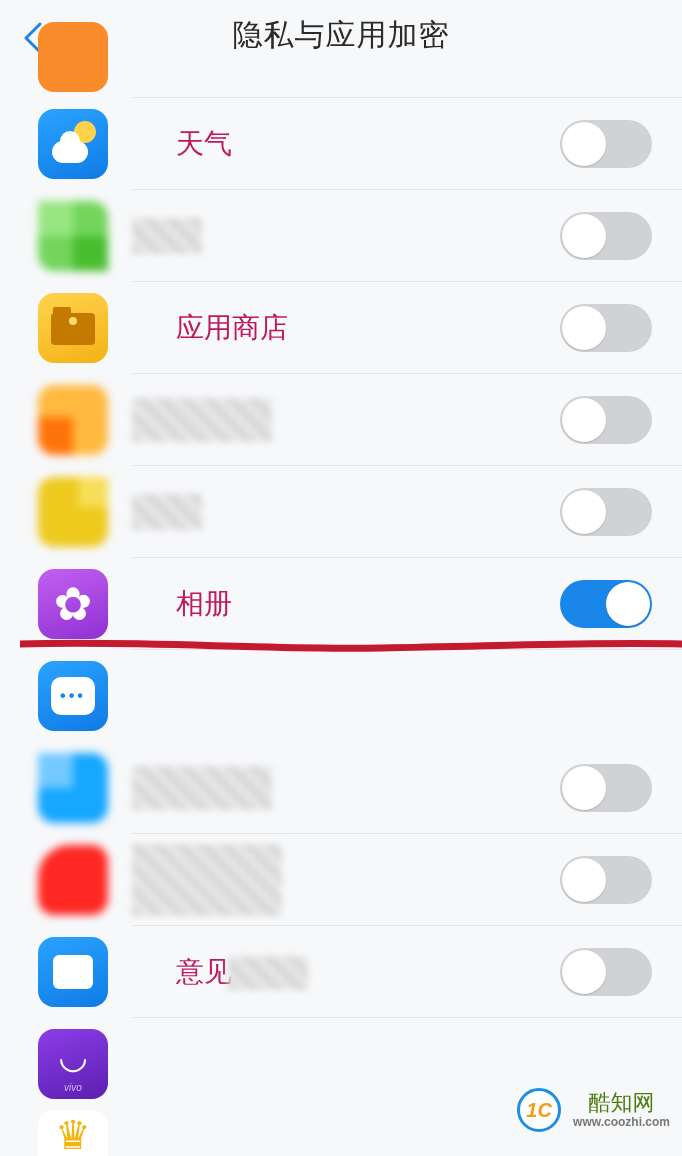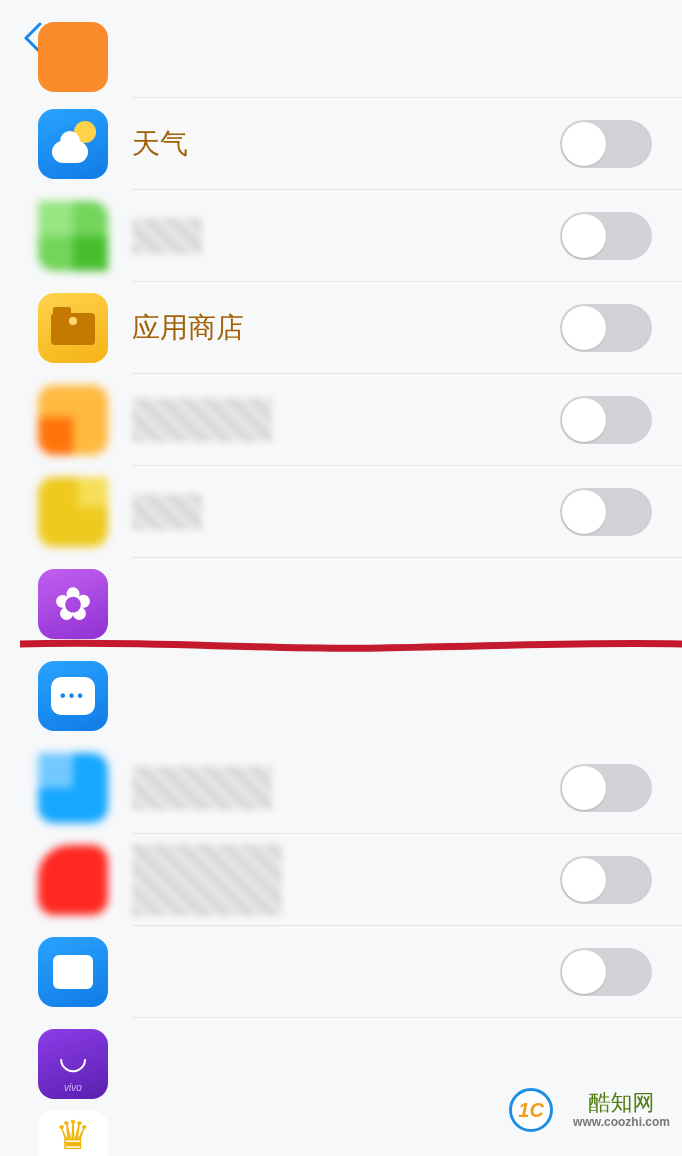--- a/index.html
+++ b/index.html
@@ -76,21 +76,22 @@
     border-bottom: 1px solid #e4e5e7;
     display: flex;
     align-items: center;
     position: relative;
   }
   .row-partial-top .lbl-area,
   .row-partial-bottom .lbl-area { border-bottom: 1px solid #e4e5e7; margin-left:94px; }
   .row-partial-top .lbl-area { position:absolute; left:38px; right:0; top:0; height:100%;}
   .lbl {
     font-size: 28px;
-    color: #a16207;
+    color: #be185d;
+    margin-left: 44px;
   }
   .toggle {
     position: absolute;
     right: 30px;
     width: 92px;
     height: 48px;
     border-radius: 24px;
     background: #d0d2d5;
   }
   .toggle .knob {
@@ -160,40 +161,41 @@
     z-index:5;
   }
   .annot svg{width:100%;height:100%;}
   
   .wm {
     position:absolute;
     right:12px;
     bottom:24px;
     display:flex;
     align-items:center;
-    gap:20px;
+    gap:12px;
     z-index:6;
   }
   .wm .logo{
     width:44px;height:44px;border-radius:50%;border:3px solid #1f8fe6;display:flex;align-items:center;justify-content:center;background:#fff;
   }
   .wm .logo span{color:#f59b1a;font-weight:bold;font-size:20px;font-style:italic;}
   .wm .txt{display:flex;flex-direction:column;line-height:1.1;}
   .wm .t1{font-size:22px;color:#4d7c0f;font-weight:500;text-align:center;}
   .wm .t2{font-size:12px;color:#777;font-weight:bold;}
 </style>
 </head>
 <body>
 
 <div class="header">
   <div class="back">
     <svg viewBox="0 0 22 32">
         <polyline points="18,2 4,16 18,30" fill="none" stroke="#1b86ea" stroke-width="3" stroke-linecap="round" stroke-linejoin="round"></polyline>
       </svg>
   </div>
+  <div class="title">隐私与应用加密</div>
 </div>
 
 <div class="list">
 
   <div class="row-partial-top">
     <div class="iconwrap ic-orange-plain"></div>
     <div class="lbl-area"></div>
   </div>
 
   <div class="row">
@@ -250,20 +252,26 @@
       <div class="toggle">
           <div class="knob"></div>
         </div>
     </div>
   </div>
 
   <div class="row">
     <div class="iconwrap ic-gallery">
       <span class="flower">✿</span>
     </div>
+    <div class="lbl-area">
+      <span class="lbl">相册</span>
+      <div class="toggle on">
+          <div class="knob"></div>
+        </div>
+    </div>
   </div>
 
   <div class="row">
     <div class="iconwrap ic-msg">
       <div class="bubble">
           <div class="dots">•••</div>
         </div>
     </div>
   </div>
 
@@ -285,20 +293,21 @@
           <div class="knob"></div>
         </div>
     </div>
   </div>
 
   <div class="row">
     <div class="iconwrap ic-feedback">
       <div class="chat"></div>
     </div>
     <div class="lbl-area">
+      <span class="lbl"><span>意见</span><span class="censor" style="display:inline-block;width:80px;height:34px;vertical-align:middle;margin-left:-4px;"></span></span>
       <div class="toggle">
           <div class="knob"></div>
         </div>
     </div>
   </div>
 
   <div class="row">
     <div class="iconwrap ic-store">
       <span class="smile">◡</span>
         <span class="vivo">vivo</span>

